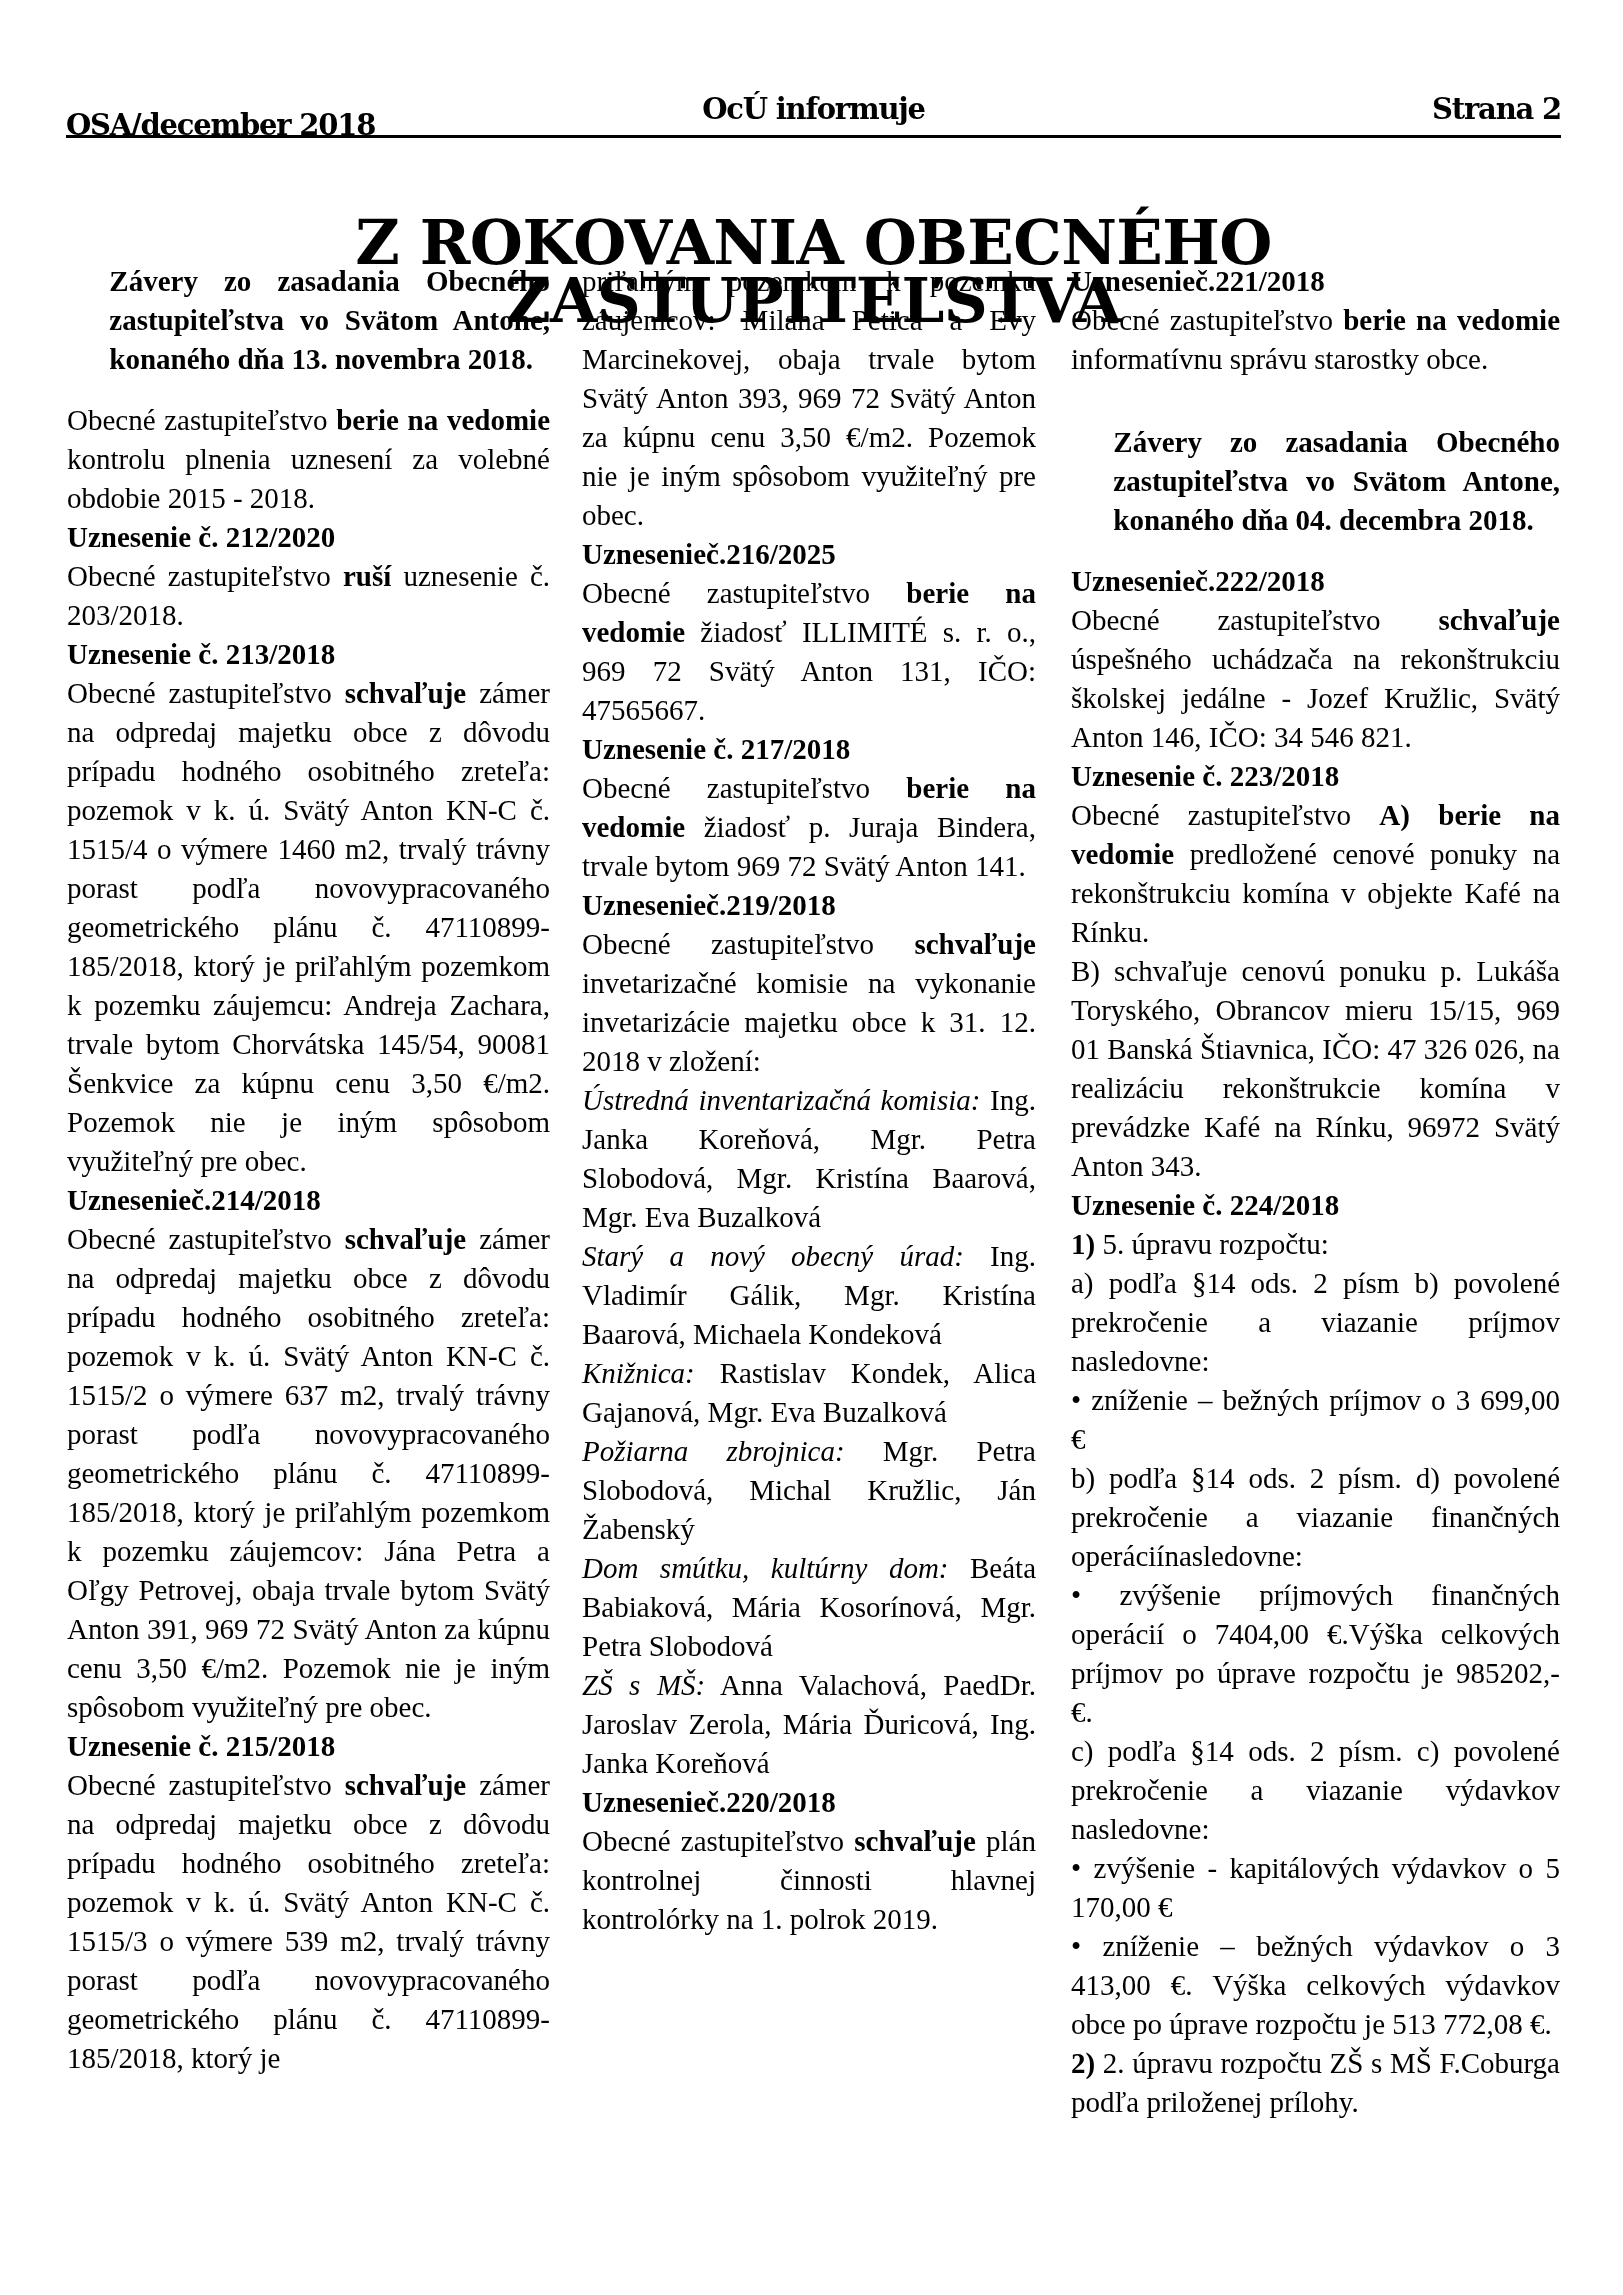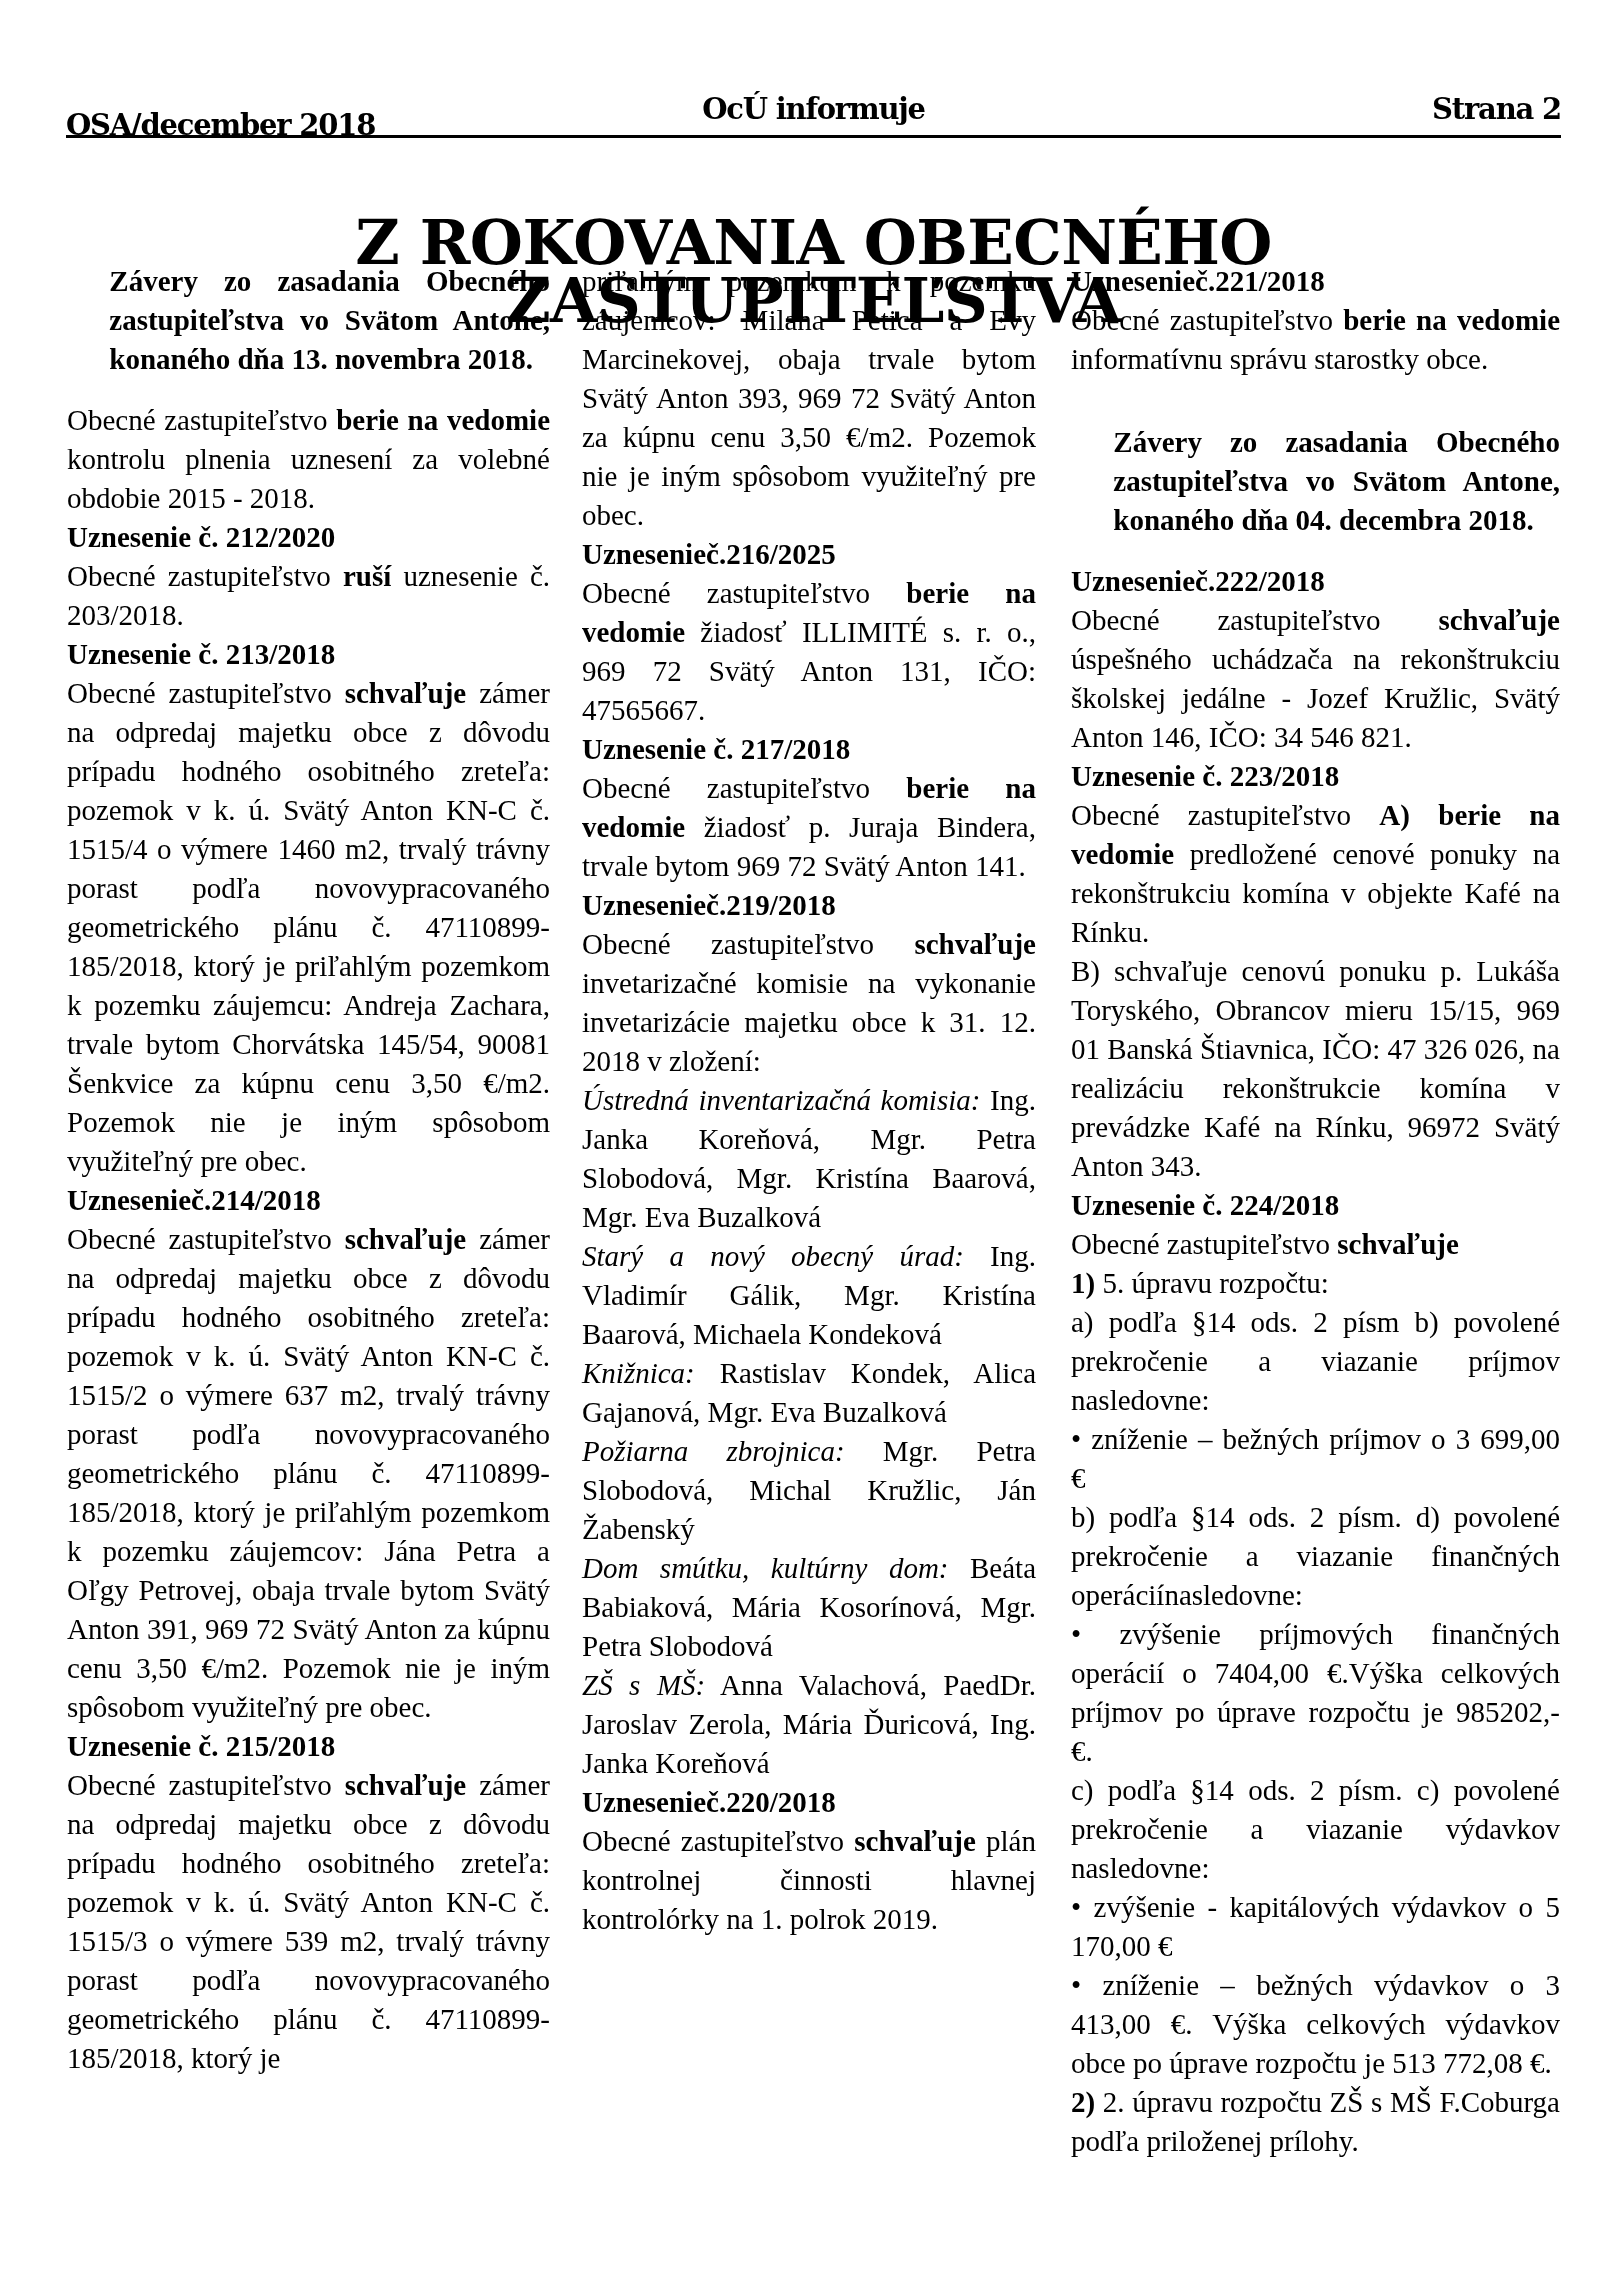--- a/index.html
+++ b/index.html
@@ -126,21 +126,20 @@
   </div>
 
   <div>
     <p class="res-title">Uznesenie č. 223/2018</p>
     <p><span>Obecné zastupiteľstvo </span><b>A) berie na vedomie</b><span> predložené cenové ponuky na rekonštrukciu komína v objekte Kafé na Rínku.</span></p>
     <p>B) schvaľuje cenovú ponuku p. Lukáša Toryského, Obrancov mieru 15/15, 969 01 Banská Štiavnica, IČO: 47 326 026, na realizáciu rekonštrukcie komína v prevádzke Kafé na Rínku, 96972 Svätý Anton 343.</p>
   </div>
 
   <div>
     <p class="res-title">Uznesenie č. 224/2018</p>
-    <p style="text-align: left;"><span>Obecné zastupiteľstvo </span><b>schvaľuje</b></p>
     <p><b>1)</b><span> 5. úpravu rozpočtu:</span></p>
     <p>a) podľa §14 ods. 2 písm b) povolené prekročenie a viazanie príjmov nasledovne:</p>
     <p>•  zníženie – bežných príjmov o 3 699,00 €</p>
     <p>b) podľa §14 ods. 2 písm. d) povolené prekročenie a viazanie finančných operáciínasledovne:</p>
     <p>•  zvýšenie príjmových finančných operácií o 7404,00 €.Výška celkových príjmov po úprave rozpočtu je 985202,- €.</p>
     <p>c) podľa §14 ods. 2 písm. c) povolené prekročenie a viazanie výdavkov nasledovne:</p>
     <p>• zvýšenie - kapitálových výdavkov o 5 170,00 €</p>
     <p>•  zníženie – bežných výdavkov o 3 413,00 €. Výška celkových výdavkov obce po úprave rozpočtu je 513 772,08 €.</p>
     <p><b>2)</b><span>  2. úpravu rozpočtu ZŠ s MŠ F.Coburga podľa priloženej prílohy.</span></p>
   </div>

